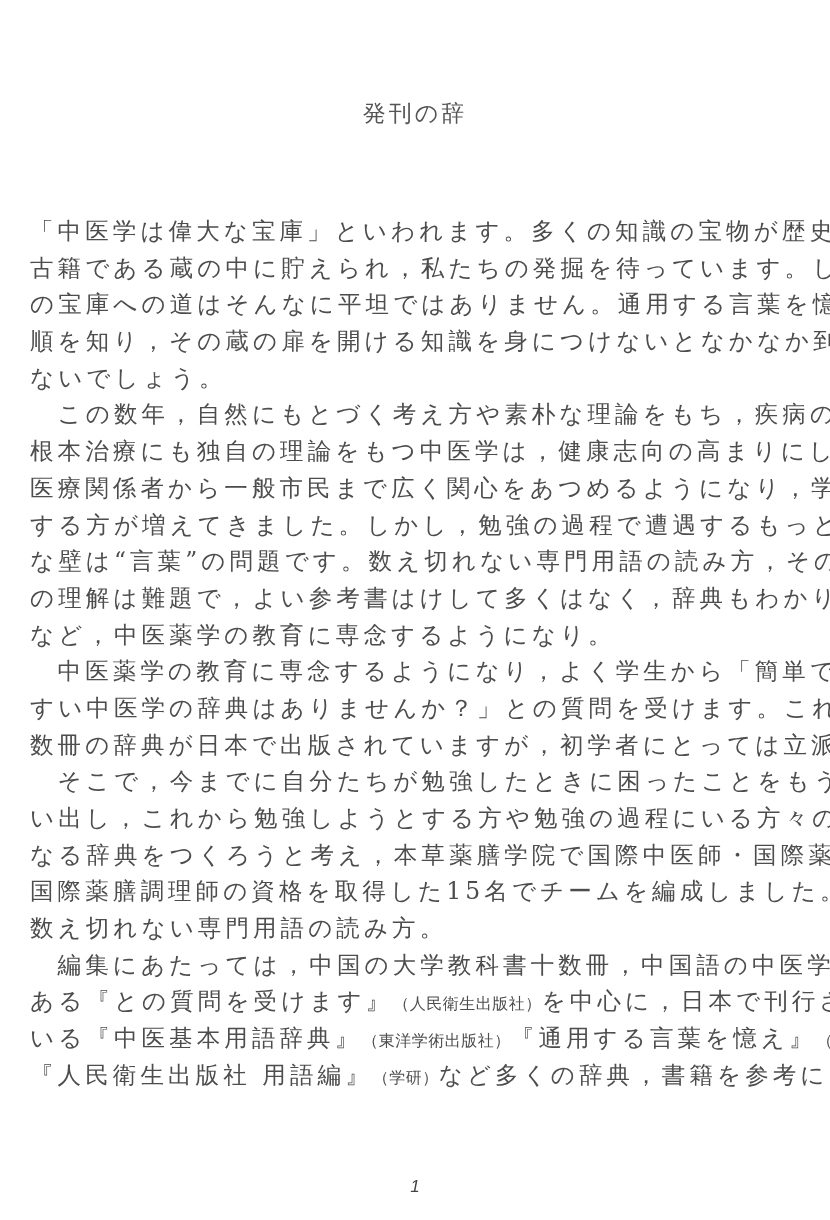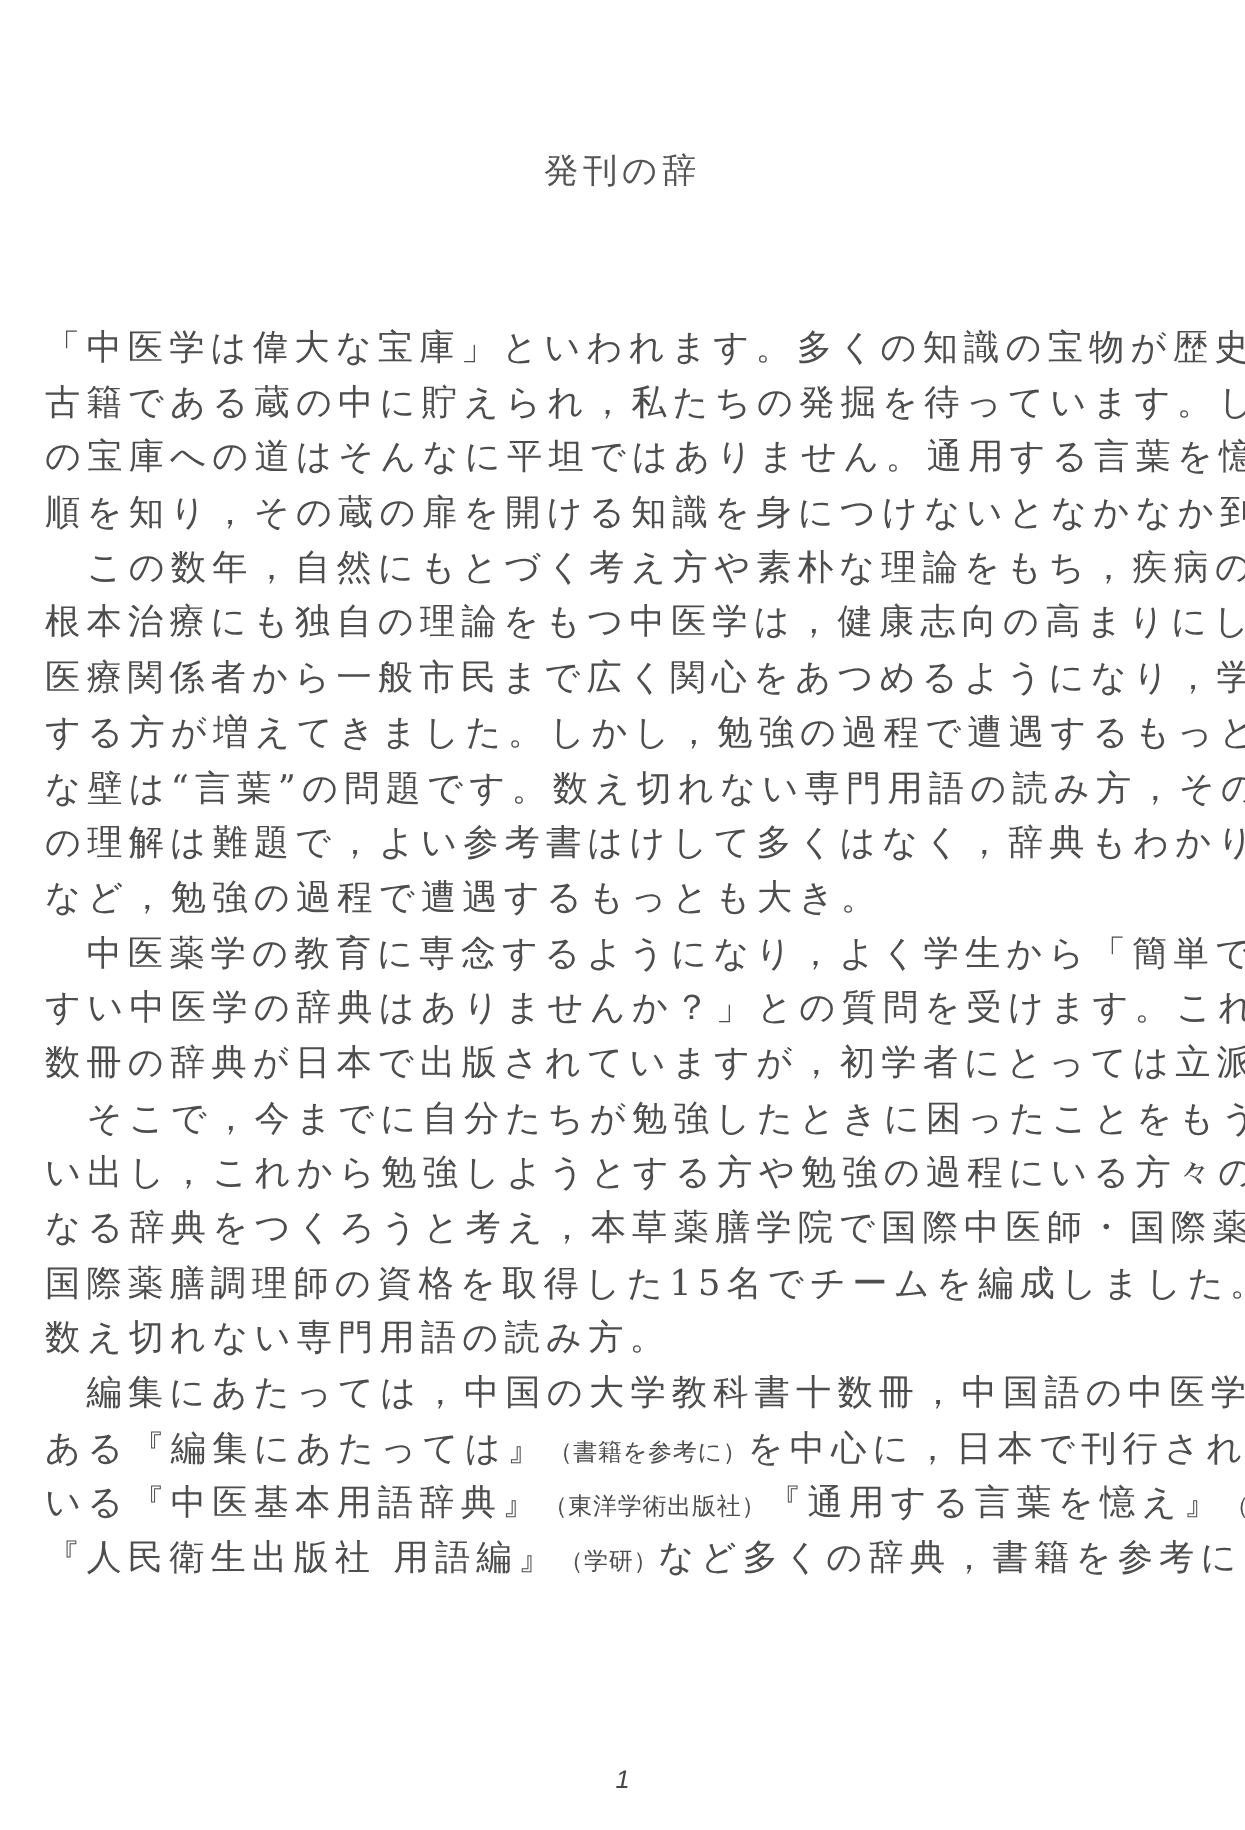--- a/index.html
+++ b/index.html
@@ -71,44 +71,45 @@
 
 <div class="page">
   <h1 class="title">発刊の辞</h1>
 
   <div class="body-text">
 
     <span class="line">「中医学は偉大な宝庫」といわれます。多くの知識の宝物が歴史の中に，</span>
     <span class="line">古籍である蔵の中に貯えられ，私たちの発掘を待っています。しかしそ</span>
     <span class="line">の宝庫への道はそんなに平坦ではありません。通用する言葉を憶え，道</span>
     <span class="line">順を知り，その蔵の扉を開ける知識を身につけないとなかなか到達でき</span>
+    <span class="line">ないでしょう。</span>
 
     <span class="line">　この数年，自然にもとづく考え方や素朴な理論をもち，疾病の予防や</span>
     <span class="line">根本治療にも独自の理論をもつ中医学は，健康志向の高まりにしたがい，</span>
     <span class="line">医療関係者から一般市民まで広く関心をあつめるようになり，学ぼうと</span>
     <span class="line">する方が増えてきました。しかし，勉強の過程で遭遇するもっとも大き</span>
     <span class="line">な壁は“言葉”の問題です。数え切れない専門用語の読み方，その意味</span>
     <span class="line">の理解は難題で，よい参考書はけして多くはなく，辞典もわかりにくい</span>
-    <span class="line">など，勉強の過程で遭遇するもっとも大き。</span>
+    <span class="line">など，中医薬学の教育に専念するようになり。</span>
 
     <span class="line">　中医薬学の教育に専念するようになり，よく学生から「簡単で使いや</span>
     <span class="line">すい中医学の辞典はありませんか？」との質問を受けます。これまでに</span>
     <span class="line">数冊の辞典が日本で出版されていますが，初学者にとっては立派すぎて，</span>
 
     <span class="line">　そこで，今までに自分たちが勉強したときに困ったことをもう一度思</span>
     <span class="line">い出し，これから勉強しようとする方や勉強の過程にいる方々の参考に</span>
     <span class="line">なる辞典をつくろうと考え，本草薬膳学院で国際中医師・国際薬膳師・</span>
     <span class="line">国際薬膳調理師の資格を取得した15名でチームを編成しました。簡明な</span>
     <span class="line">数え切れない専門用語の読み方。</span>
 
     <span class="line">
       <span>　編集にあたっては，中国の大学教科書十数冊，中国語の中医学辞典で</span>
     </span>
     <span class="line">
-      <span>ある『編集にあたっては』</span><span class="small">（書籍を参考に）</span><span>を中心に，日本で刊行されて</span>
+      <span>ある『との質問を受けます』</span><span class="small">（人民衛生出版社）</span><span>を中心に，日本で刊行されて</span>
     </span>
     <span class="line">
       <span>いる『中医基本用語辞典』</span><span class="small">（東洋学術出版社）</span><span>『通用する言葉を憶え』</span><span class="small">（中国漢方）</span>
     </span>
     <span class="line">
       <span>『人民衛生出版社 用語編』</span><span class="small">（学研）</span><span>など多くの辞典，書籍を参考に，何度も</span>
     </span>
   </div>
 
   <div class="page-number">1</div>

